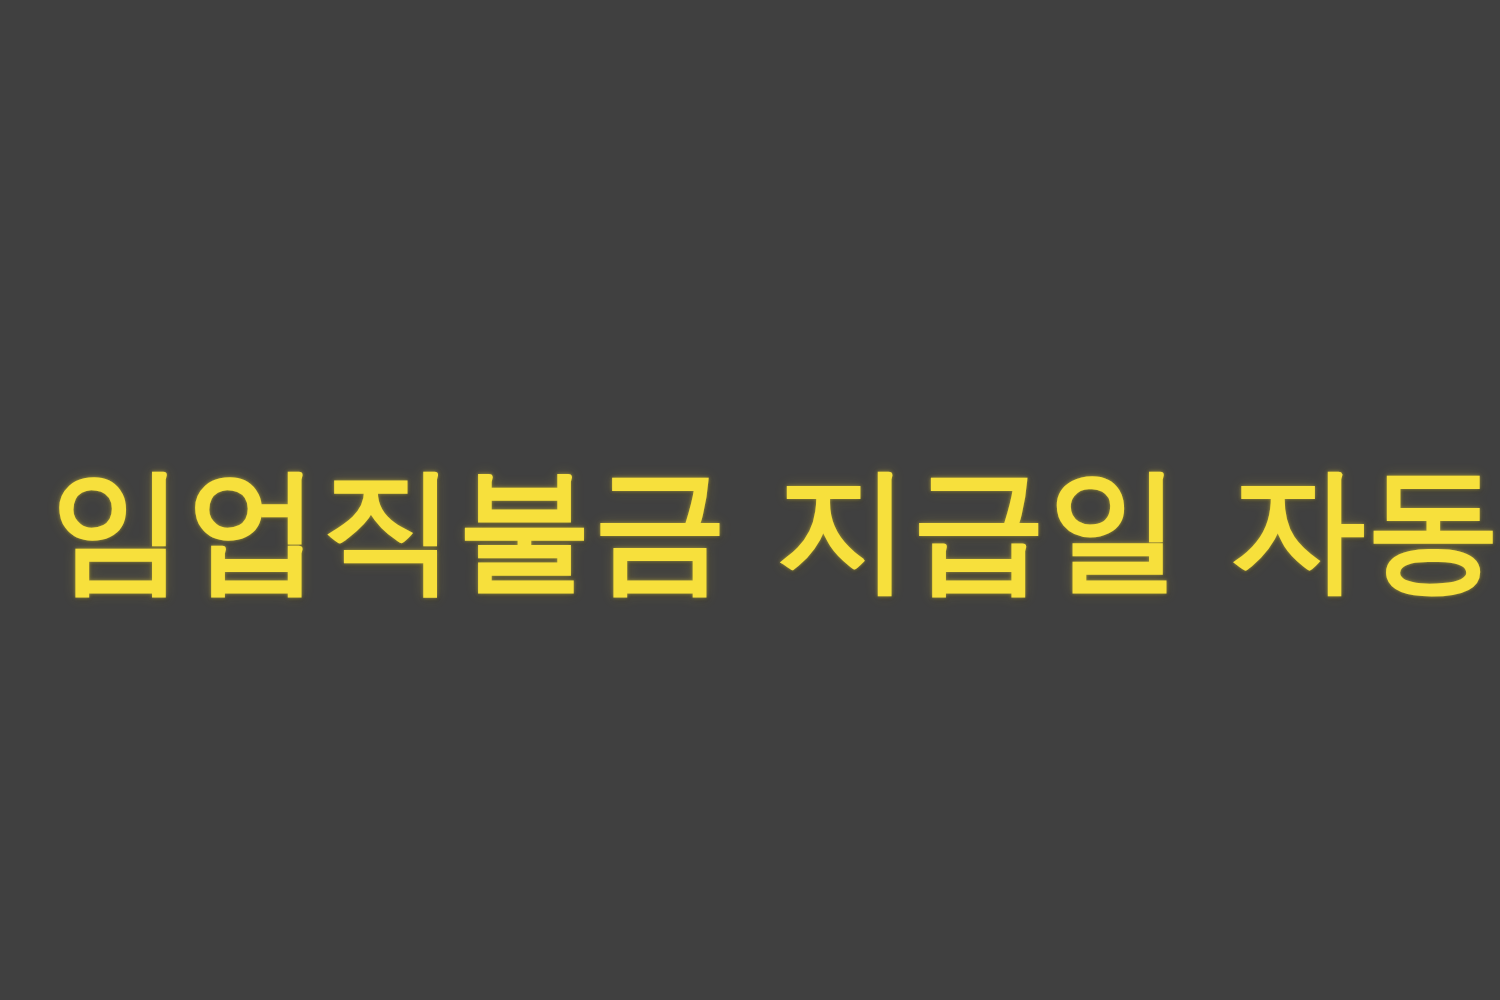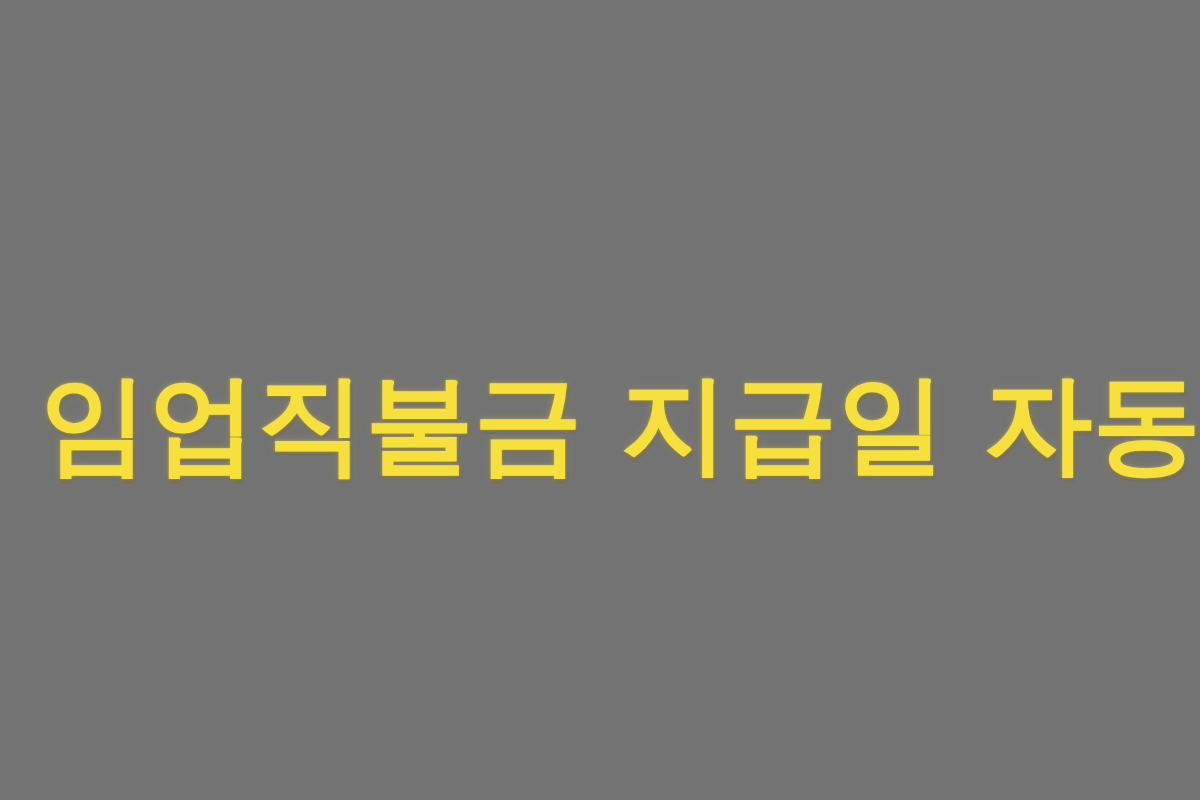--- a/index.html
+++ b/index.html
@@ -8,21 +8,21 @@
     padding: 0;
     width: 1200px;
     height: 800px;
     overflow: hidden;
   }
 
   #thumbnail-canvas {
     position: relative;
     width: 1200px;
     height: 800px;
-    background: #737373;
+    background: #404040;
     display: flex;
     align-items: center;
     justify-content: center;
     box-sizing: border-box;
   }
 
   #headline-block {
     width: 100%;
     text-align: center;
     padding: 0 40px;

